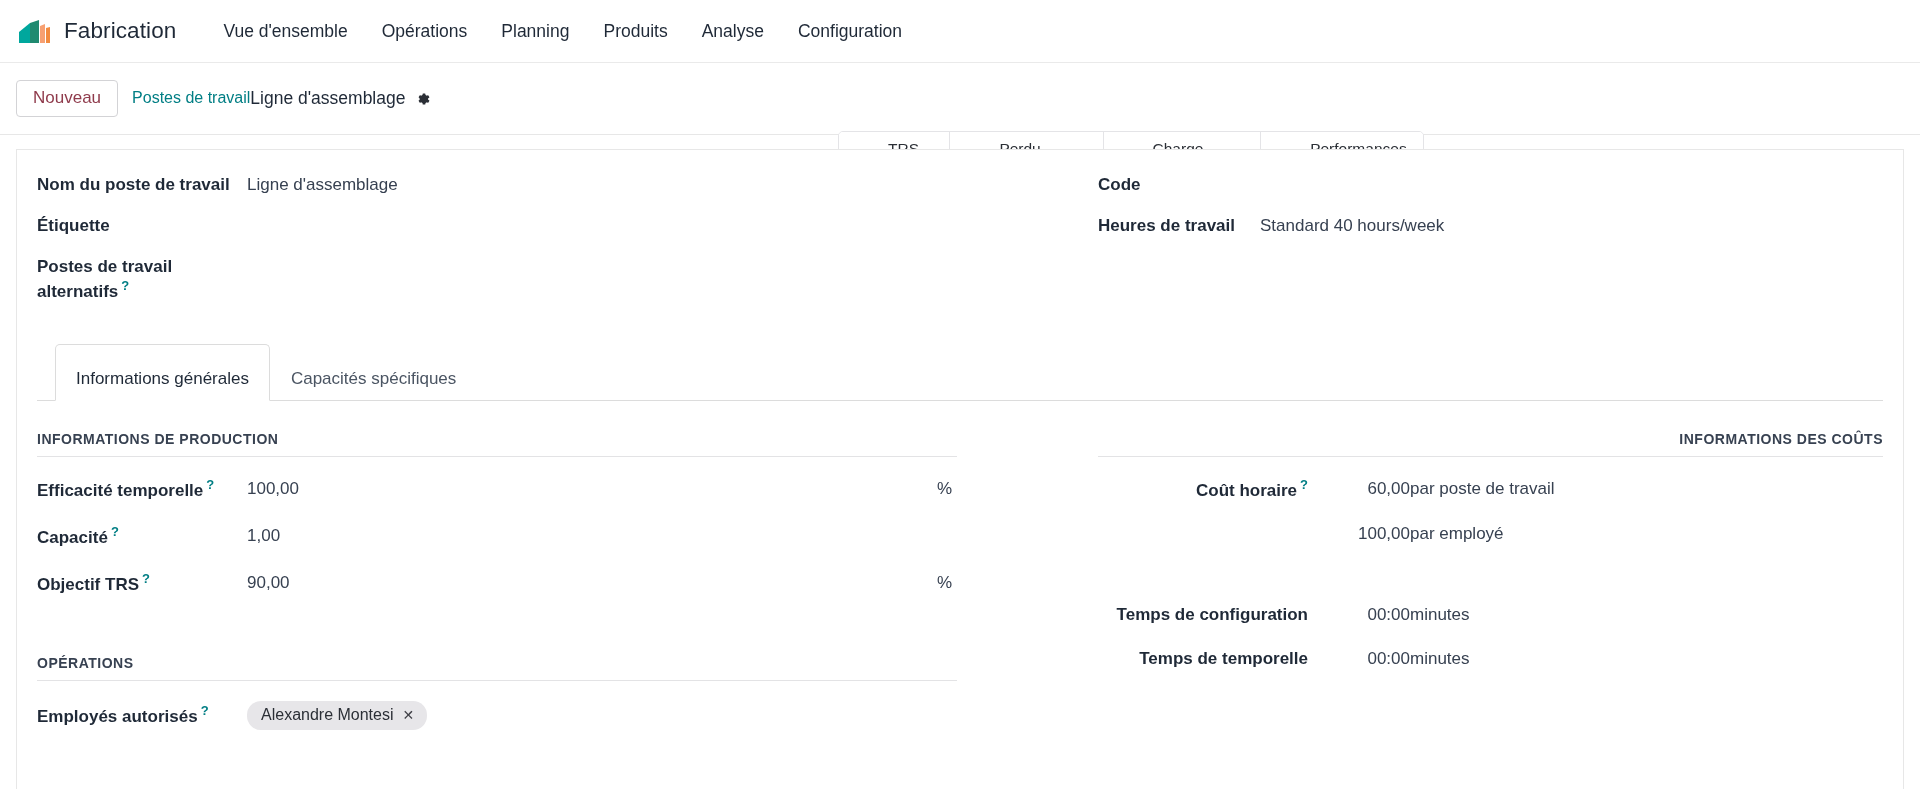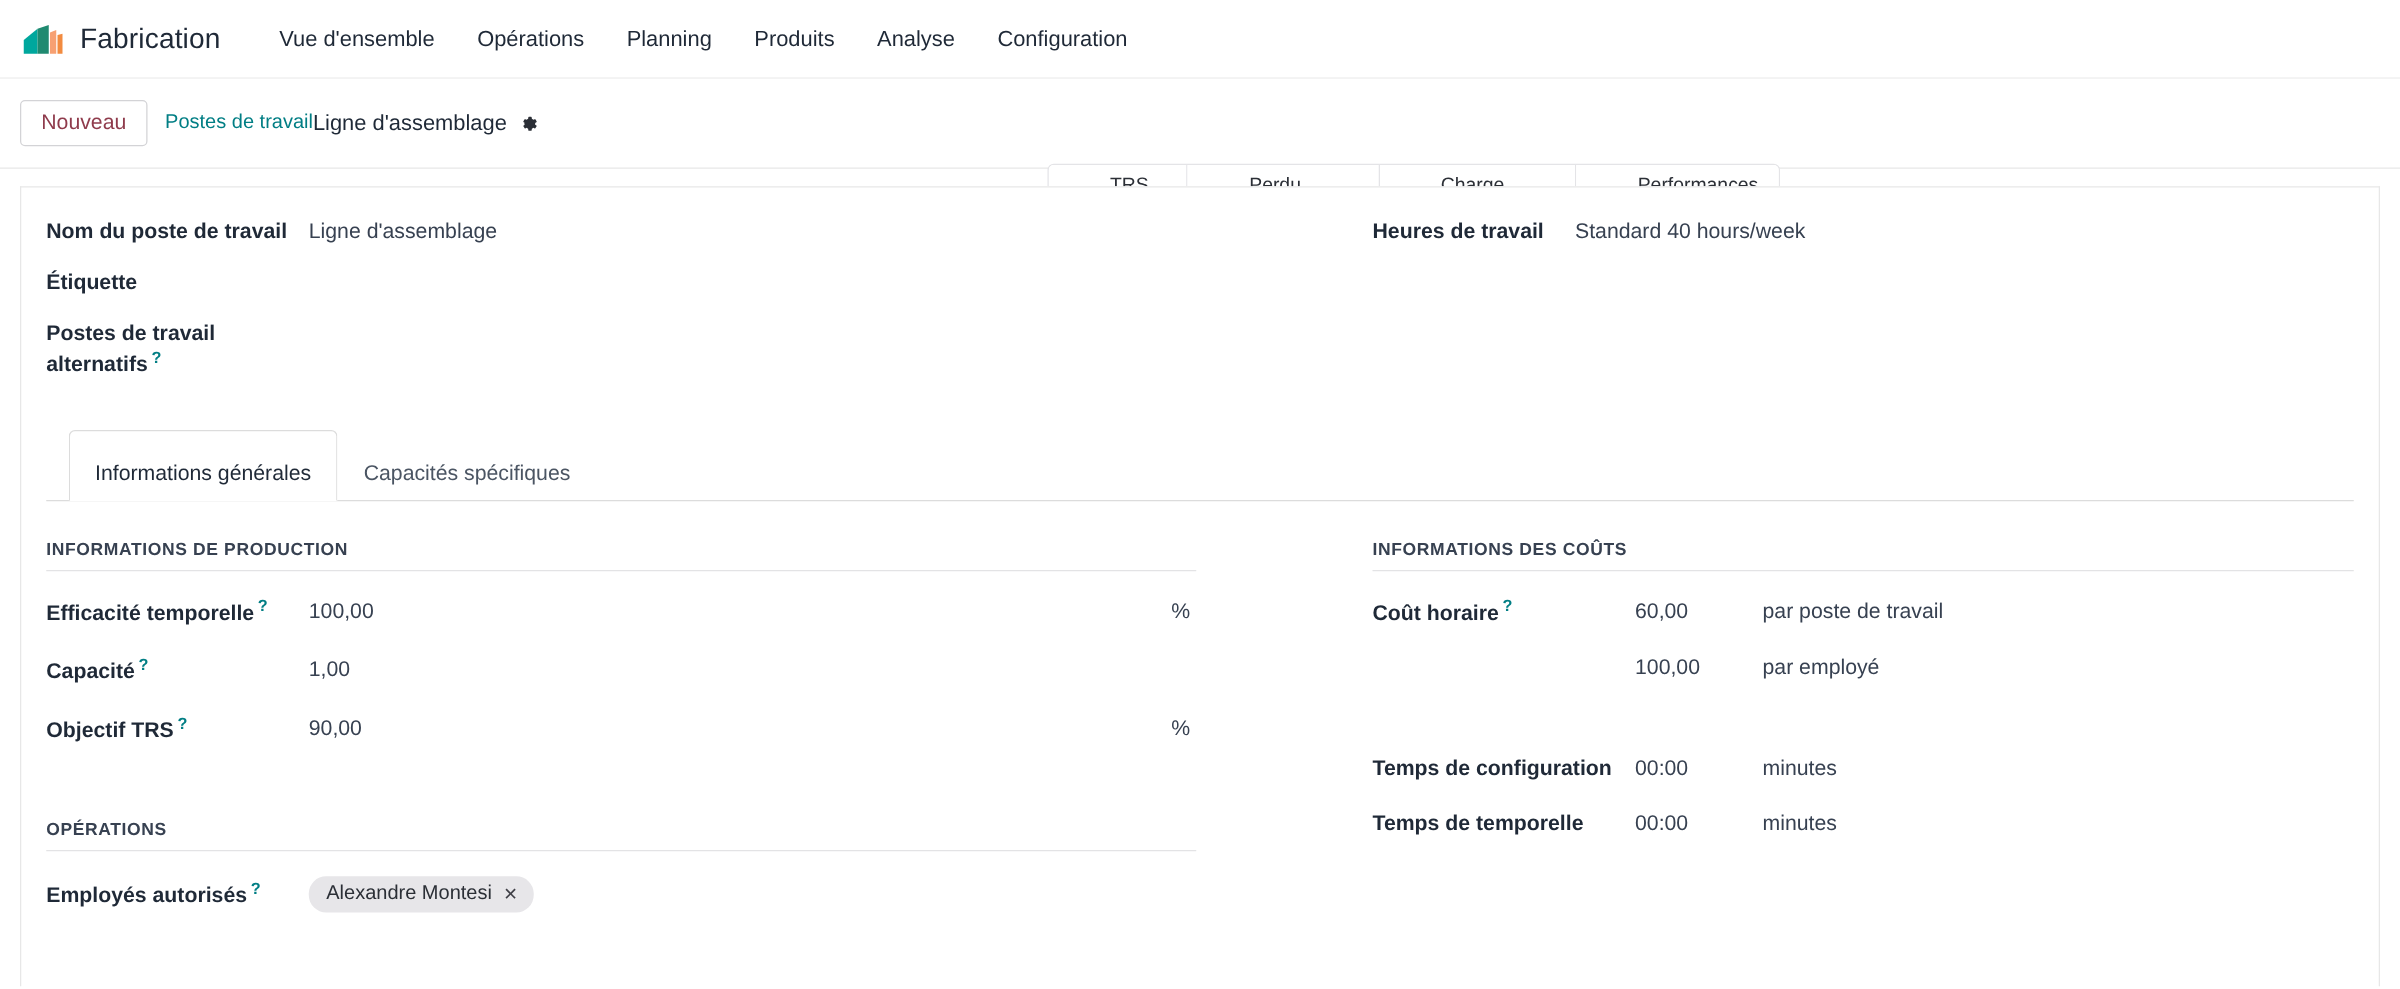--- a/index.html
+++ b/index.html
@@ -208,21 +208,21 @@
     border-color: #dcdcdc;
     border-bottom: 1px solid #ffffff;
   }
 
   
   .tab-body {
     display: flex;
     padding-top: 30px;
   }
   .tb-col { width: 50%; }
-  .tb-col-right { padding-left: 138px; }
+  .tb-col-right { padding-left: 138px; text-align: right; }
 
   .group-title {
     font-size: 14px;
     font-weight: bold;
     letter-spacing: .5px;
     color: #374151;
     text-transform: uppercase;
     padding-bottom: 9px;
     border-bottom: 1px solid #e3e3e5;
     margin: 0 0 20px 0;
@@ -405,20 +405,24 @@
         <div class="field-value">&nbsp;</div>
       </div>
       <div class="field-row">
         <div class="field-label"><span>Postes de travail alternatifs</span><span class="qmark">?</span></div>
         <div class="field-value">&nbsp;</div>
       </div>
     </div>
 
     <div class="col col-right">
       <div class="field-row">
+        <div class="field-label w-narrow">Code</div>
+        <div class="field-value">&nbsp;</div>
+      </div>
+      <div class="field-row">
         <div class="field-label w-narrow">Heures de travail</div>
         <div class="field-value">Standard 40 hours/week</div>
       </div>
     </div>
 
   </div>
 
   <div class="notebook">
     <div class="tabs">
       <div class="tab active">Informations générales</div>

